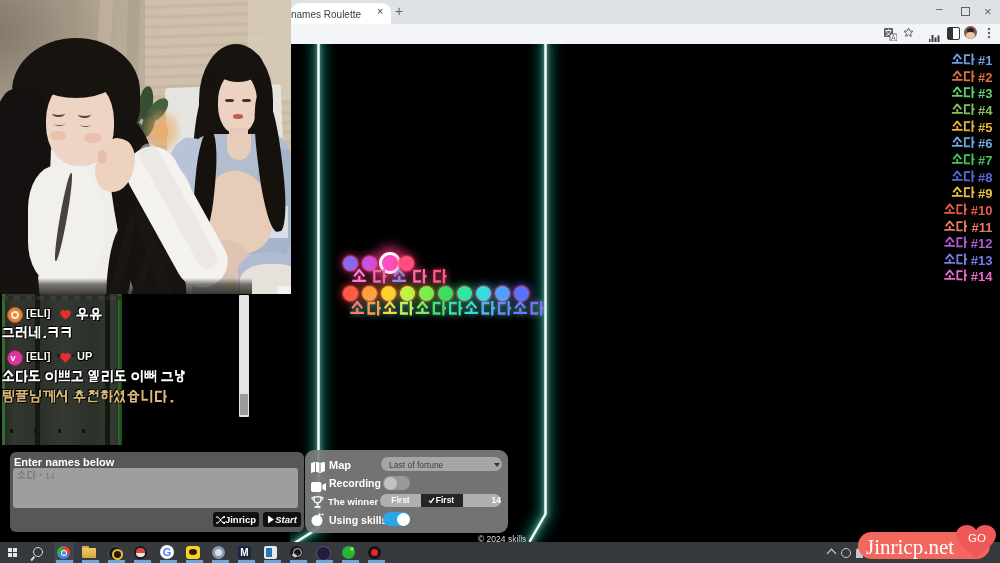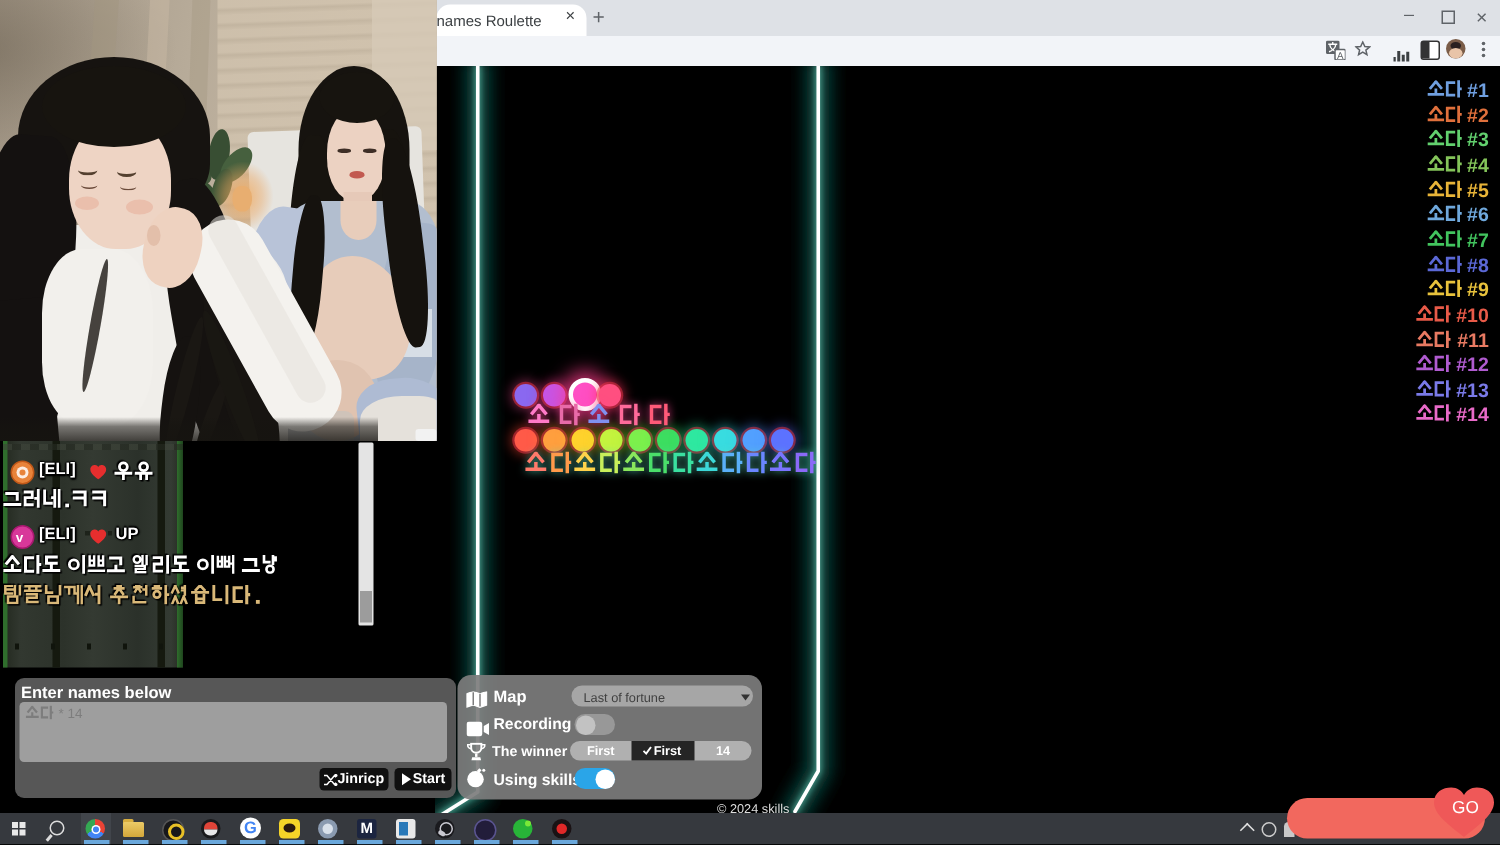--- a/index.html
+++ b/index.html
@@ -315,21 +315,21 @@
       </svg>
   </div>
   <div class="abs" style="left:328px;top:496px;font-size:9.5px;font-weight:bold;color:#fff;">The winner is</div>
   <div class="abs" style="left:380px;top:494px;width:121px;height:13px;background:#b0b0b0;border-radius:7px;"></div>
   <div class="abs" style="left:421px;top:494px;width:42px;height:13px;background:#252525;"></div>
   <div class="abs" style="left:380px;top:494px;width:41px;height:13px;font-size:8.5px;font-weight:bold;color:#fff;text-align:center;line-height:13px;">First</div>
   <div class="abs" style="left:421px;top:494px;width:42px;height:13px;font-size:8.5px;font-weight:bold;color:#fff;text-align:center;line-height:13px;"><span style="padding-left:6px;">First</span></div>
     <svg class="abs" style="left:428px;top:497px;" width="7" height="7" viewBox="0 0 7 7">
       <path d="M1,3.6 L2.8,5.4 L6,1" stroke="#fff" stroke-width="1.3" fill="none"></path>
     </svg>
-  <div class="abs" style="left:463px;top:494px;width:38px;height:13px;font-size:8.5px;font-weight:bold;color:#fff;text-align:center;line-height:13px;">14</div>
+  <div class="abs" style="left:463px;top:494px;width:38px;height:13px;font-size:8.5px;font-weight:bold;color:#fff;text-align:right;line-height:13px;">14</div>
 
   <div class="abs" style="left:311px;top:512px;width:13px;height:13px;">
     <svg width="13" height="13" viewBox="0 0 13 13">
         <circle cx="6" cy="7.5" r="5.5" fill="#fff"></circle>
         <rect x="7.5" y="0.5" width="2" height="2.5" fill="#fff" transform="rotate(40 8.5 1.7)"></rect>
         <circle cx="11.5" cy="1.5" r="1" fill="#fff"></circle>
       </svg>
   </div>
   <div class="abs" style="left:329px;top:514px;font-size:10.5px;font-weight:bold;color:#fff;">Using skills</div>
   <div class="abs" style="left:383px;top:512px;width:27px;height:14px;background:#2aa5e8;border-radius:7px;">
@@ -517,21 +517,21 @@
   <div class="abs" style="left:13px;top:468px;width:285px;height:40px;background:#9e9e9e;border-radius:3px;"></div>
   <svg class="abs" style="left:17px;top:470px;color:#7d7d7d;" width="52" height="11" viewBox="0 0 52 11">
       <use href="#g_so" x="0" y="0.5" width="9" height="9"></use>
       <use href="#g_da" x="9.5" y="0.5" width="9" height="9"></use>
       <text x="22" y="8.5" font-family="Liberation Sans" font-size="9" fill="#7d7d7d">* 14</text>
     </svg>
   <div class="abs" style="left:213px;top:512px;width:46px;height:15px;background:#101010;border-radius:3px;color:#fff;font-size:9.5px;font-weight:bold;text-align:center;line-height:15px;"><span style="padding-left:9px;">Jinricp</span></div>
     <svg class="abs" style="left:216px;top:515.5px;" width="9" height="8" viewBox="0 0 9 8">
       <path d="M0,1 h2 l5,6 h2 M0,7 h2 l5,-6 h2 M7.2,0 L9,1 7.2,2 M7.2,6 L9,7 7.2,8" stroke="#fff" stroke-width="1" fill="none"></path>
     </svg>
-  <div class="abs" style="left:263px;top:512px;width:38px;height:15px;background:#101010;border-radius:3px;color:#fff;font-size:9.5px;font-weight:bold;text-align:center;line-height:15px;"><span style="padding-left:8px;">Start</span></div>
+  <div class="abs" style="left:263px;top:512px;width:38px;height:15px;background:#101010;border-radius:3px;color:#fff;font-size:9.5px;font-weight:bold;text-align:center;line-height:15px;"><span style="padding-left:8px;font-style:italic;">Start</span></div>
     <svg class="abs" style="left:267px;top:515px;" width="8" height="9" viewBox="0 0 8 9">
       <path d="M1,0.5 L7,4.5 L1,8.5 Z" fill="#fff"></path>
     </svg>
 
   <div id="taskbar" class="abs" style="left:0;top:542px;width:1000px;height:21px;background:#36393e;">
 
     <div class="abs" style="left:8px;top:6px;width:9px;height:9px;">
       <div class="abs" style="left:0;top:0;width:4px;height:4px;background:#e8e8e8;"></div>
       <div class="abs" style="left:5px;top:0;width:4px;height:4px;background:#e8e8e8;"></div>
       <div class="abs" style="left:0;top:5px;width:4px;height:4px;background:#e8e8e8;"></div>
@@ -591,20 +591,21 @@
     <div class="abs" style="left:316px;top:17.5px;width:17px;height:3.5px;background:#6aa8dc;"></div>
     <div class="abs" style="left:342px;top:17.5px;width:17px;height:3.5px;background:#6aa8dc;"></div>
     <div class="abs" style="left:368px;top:17.5px;width:17px;height:3.5px;background:#6aa8dc;"></div>
 
     <div class="abs" style="left:828px;top:8px;width:6px;height:6px;border-left:1.5px solid #e0e0e0;border-top:1.5px solid #e0e0e0;transform:rotate(45deg);"></div>
     <div class="abs" style="left:841px;top:6px;width:8px;height:8px;border:1.2px solid #ccc;border-radius:50%;"></div>
     <div class="abs" style="left:856px;top:6px;width:7px;height:10px;background:#c8c8c8;border-radius:3px 3px 0 0;"></div>
   </div>
 
   <div class="abs" style="left:858px;top:532px;width:132px;height:27px;background:#f2685e;border-radius:14px;"></div>
+  <div class="abs" style="left:866px;top:535px;width:110px;font-family:'Liberation Serif',serif;font-size:21px;color:#fff;">Jinricp.net</div>
   <div class="abs" style="left:952px;top:524px;width:48px;height:36px;">
     <svg width="48" height="36" viewBox="0 0 48 36">
       <path d="M24 34 C14 26 4 19 4 11 C4 4 10 1 15.5 1 C19.5 1 22.5 3.2 24 6 C25.5 3.2 28.5 1 32.5 1 C38 1 44 4 44 11 C44 19 34 26 24 34 Z" fill="#ef5858"></path>
       <text x="25" y="18" font-size="11.5" fill="#fff" text-anchor="middle" font-family="Liberation Sans">GO</text>
     </svg>
   </div>
 
 </div>
 
 </body></html>

